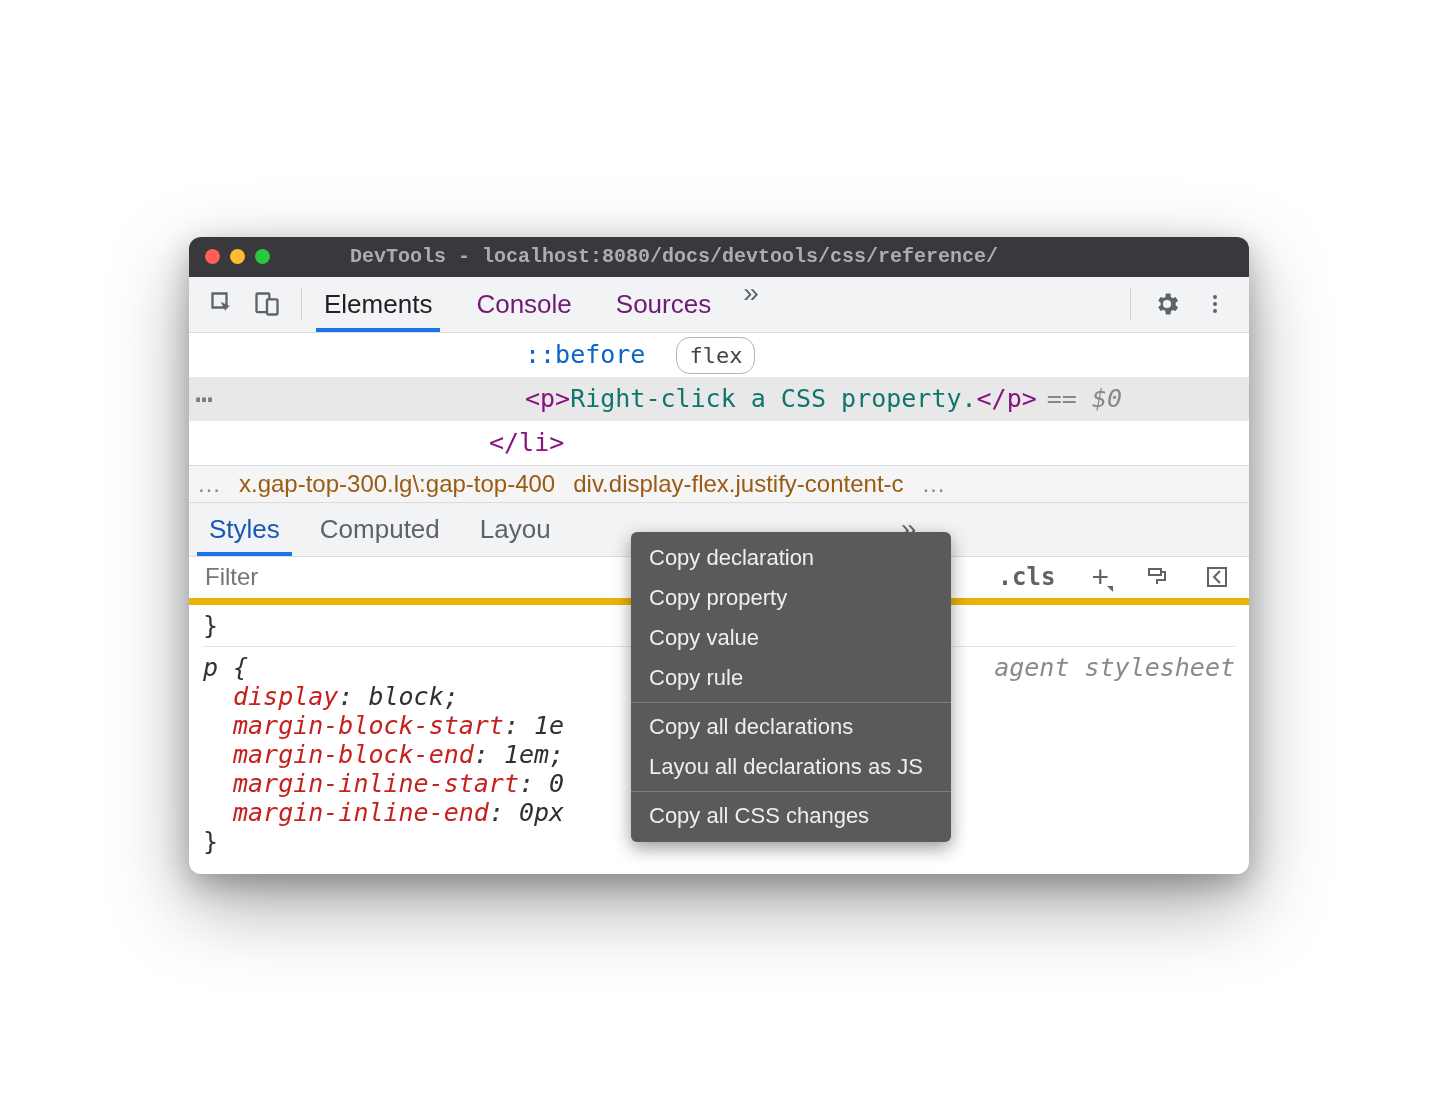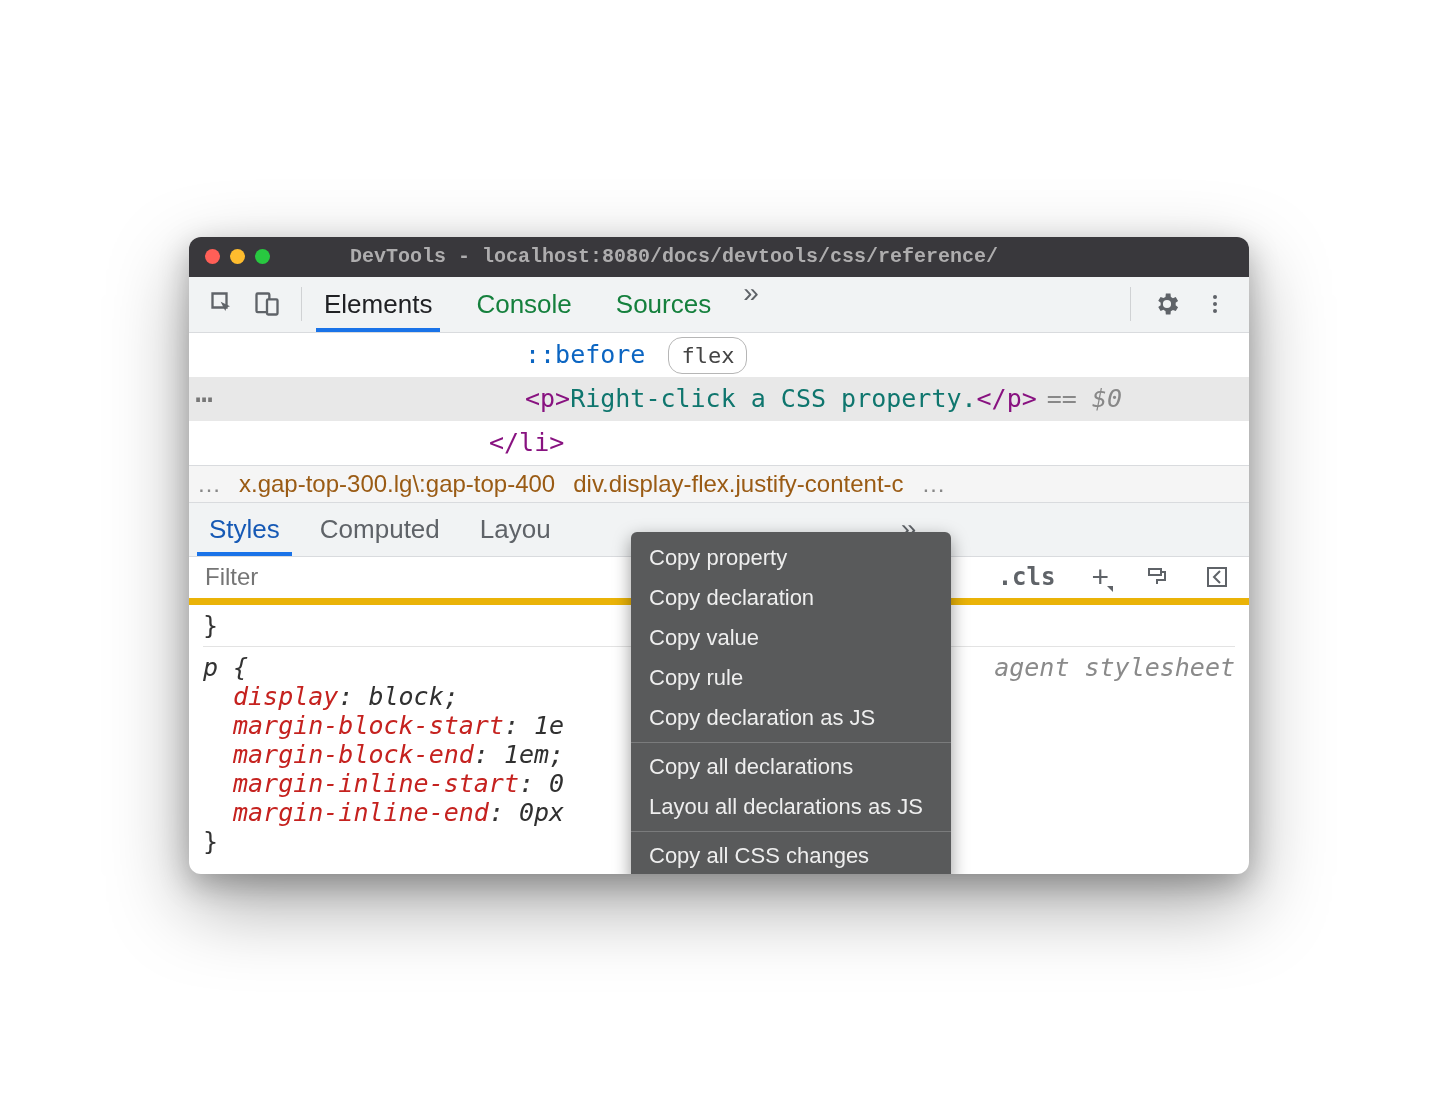--- a/index.html
+++ b/index.html
@@ -42,21 +42,21 @@
   align-items: center;
   height: 56px;
 }
 .tool-group { display: flex; align-items: center; gap: 16px; padding: 0 20px; }
 .sep { width: 1px; height: 34px; background: #d0d2d4; }
 .tabs { display: flex; align-items: stretch; height: 100%; }
 .tab {
   padding: 0 22px;
   display: flex;
   align-items: center;
-  color: #15803d;
+  color: #701a75;
   font-size: 26px;
   cursor: pointer;
   position: relative;
 }
 .tab.active { color: #202124; }
 .tab.active::after {
   content: "";
   position: absolute;
   bottom: 0; left: 14px; right: 14px;
   height: 4px;
@@ -74,21 +74,21 @@
 .pseudo { color: #0b65c2; }
 .badge {
   display: inline-block;
   border: 1px solid #b6b6b6;
   background: #fff;
   border-radius: 14px;
   padding: 0 12px;
   font-family: Menlo, monospace;
   font-size: 22px;
   color: #444;
-  margin-left: 8px;
+  margin-left: 16px;
 }
 .tagc { color: #881280; }
 .txt { color: #0f766e; }
 .eq { color: #888; font-style: italic; margin-left: 10px; }
 .closing { padding-left: 300px; }
 
 .crumbs {
   border-top: 1px solid #d9dbde;
   border-bottom: 1px solid #d9dbde;
   background: #f5f5f5;
@@ -275,25 +275,24 @@
     </div>
     <div class="decl"><span class="pname">display</span>: <span class="pval">block</span>;</div>
     <div class="decl"><span class="pname">margin-block-start</span>: <span class="pval">1e</span></div>
     <div class="decl"><span class="pname">margin-block-end</span>: <span class="pval">1em;</span></div>
     <div class="decl"><span class="pname">margin-inline-start</span>: <span class="pval">0</span></div>
     <div class="decl"><span class="pname">margin-inline-end</span>: <span class="pval">0px</span></div>
     <div class="brace">}</div>
   </div>
 
   <div class="ctxmenu">
+    <div class="mi">Copy declaration</div>
     <div class="mi">Copy property</div>
-    <div class="mi">Copy declaration</div>
     <div class="mi">Copy value</div>
     <div class="mi">Copy rule</div>
-    <div class="mi">Copy declaration as JS</div>
     <div class="ms"></div>
     <div class="mi">Copy all declarations</div>
     <div class="mi">Layou all declarations as JS</div>
     <div class="ms"></div>
     <div class="mi">Copy all CSS changes</div>
 
   </div>
 
 </div>
 

